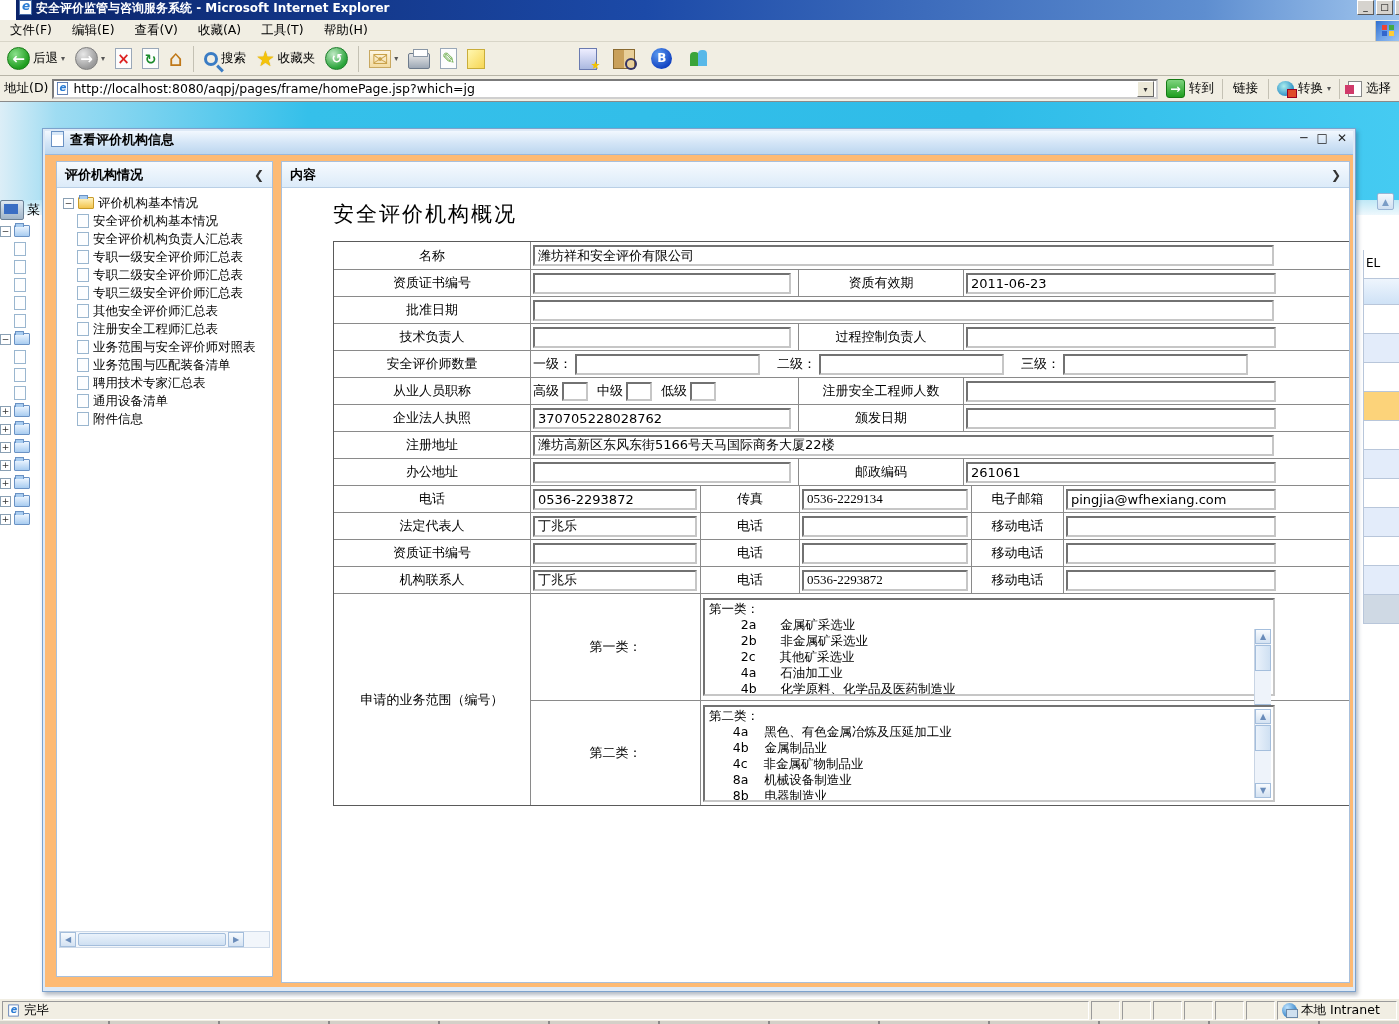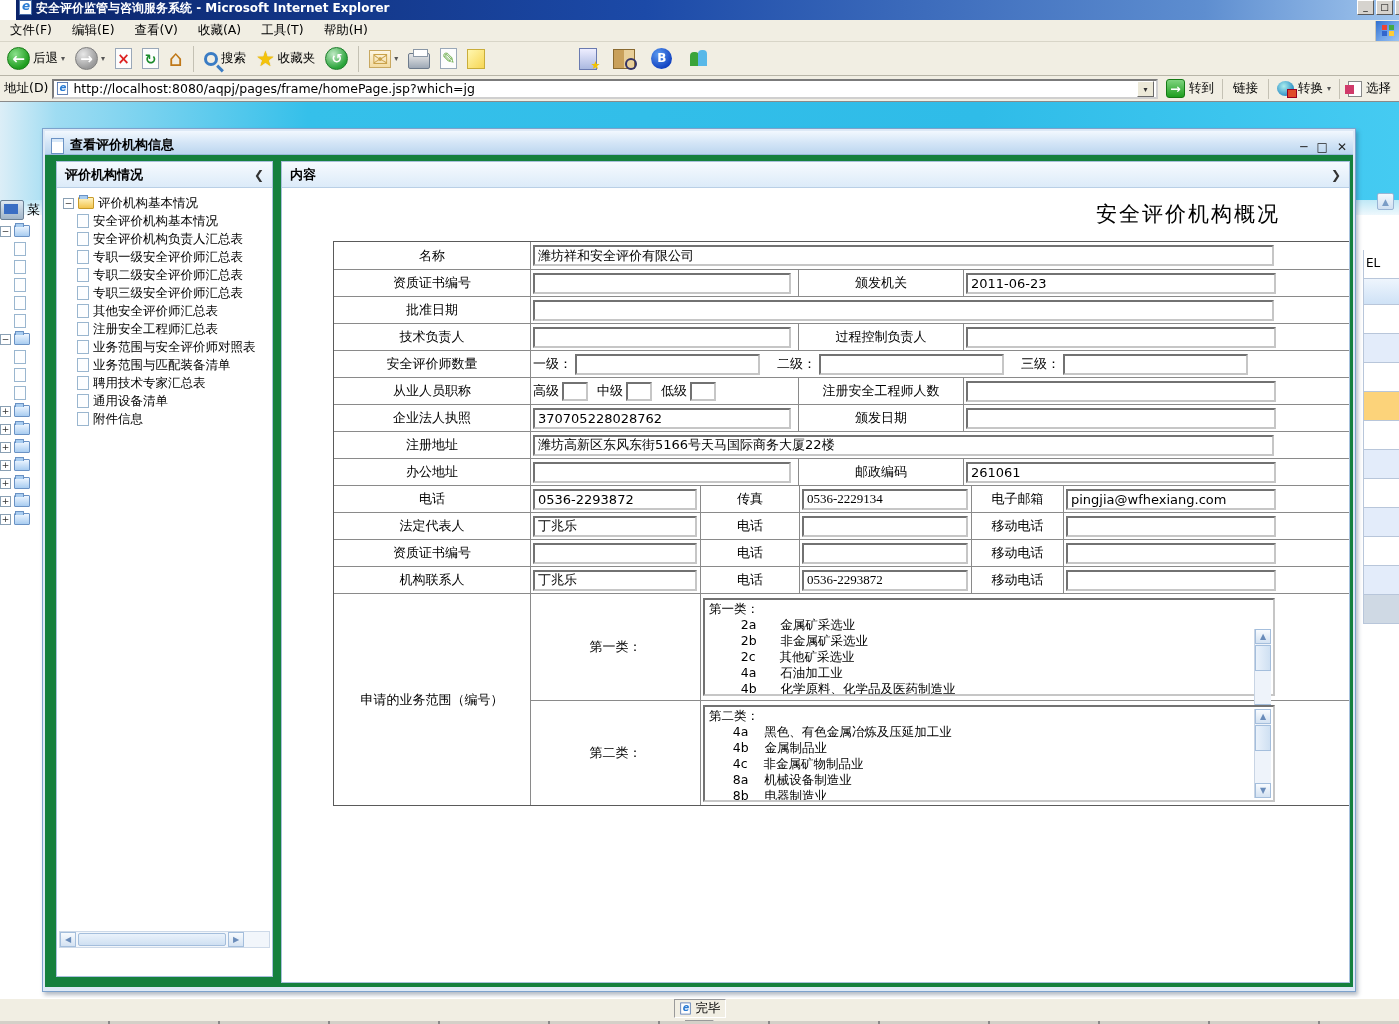--- a/index.html
+++ b/index.html
@@ -81,44 +81,44 @@
   .indent1 { margin-left:14px; }
 
   .bg-right { position:absolute; right:0; top:91px; width:39px; }
   .scrollup-bg { position:absolute; right:5px; top:0; width:17px; height:17px; background:linear-gradient(#f4f8fd,#cfe0f2); border:1px solid #9ab4d4; color:#7a9cc6; font-size:9px; text-align:center; line-height:16px; border-radius:2px; }
   .bg-cells { position:absolute; right:0; top:57px; width:36px; border-left:1px solid #b8c6da; }
   .bg-cell { height:29px; border-bottom:1px solid #b8c6da; font-size:12px; padding:6px 0 0 2px; }
   .bg-cell.hdr { background:linear-gradient(#eef5fd,#cfe2f6); height:26px; }
 
   
   .modal { position:absolute; left:42px; top:26px; width:1314px; height:864px; background:#dde9f6; border:1px solid #7da2cc; box-shadow:2px 3px 4px rgba(40,60,90,.35); padding:2px; }
-  .m-titlebar { height:24px; background:linear-gradient(180deg,#f2f8fe 0%,#d2e4f6 55%,#bcd6ef 100%); border-bottom:1px solid #9ab8dc; display:flex; align-items:flex-end; padding:0 6px; gap:6px; }
+  .m-titlebar { height:24px; background:linear-gradient(180deg,#f2f8fe 0%,#d2e4f6 55%,#bcd6ef 100%); border-bottom:1px solid #9ab8dc; display:flex; align-items:flex-start; padding:0 6px; gap:6px; }
   .m-doc { width:13px; height:16px; background:#fff; border:1px solid #6a92c4; box-shadow:inset 0 3px 0 #d8e8f8; }
   .m-title { font-weight:bold; font-size:13px; }
   .m-ctrl { margin-left:auto; display:flex; gap:9px; font-size:12px; color:#222; font-weight:bold; }
   .m-ctrl span { line-height:14px; }
-  .m-body { position:relative; height:832px; background:#15803d; }
+  .m-body { position:relative; height:832px; background:#fdba74; }
 
   .panel-hdr { height:26px; background:linear-gradient(180deg,#f6fafe,#dcebf9); border-bottom:1px solid #b9cfe6; display:flex; align-items:center; padding:0 8px; font-weight:bold; font-size:13px; }
   .left-panel { position:absolute; left:11px; top:6px; width:217px; height:816px; background:#fff; border:1px solid #a8c0dc; }
   .chev { margin-left:auto; font-weight:bold; font-size:12px; color:#333; }
 
   .tree { padding:6px 0 0 6px; font-size:12.5px; }
   .tree-row { display:flex; align-items:center; height:18px; gap:4px; white-space:nowrap; }
   .tree-children { margin-left:14px; }
   .hscroll { position:absolute; left:2px; bottom:28px; width:211px; height:17px; display:flex; align-items:center; background:#f2f6fb; border:1px solid #cdd9e8; }
   .harrow { width:16px; height:15px; background:linear-gradient(#f8fbfe,#d4e2f2); border:1px solid #a4bedc; color:#6a8cba; font-size:8px; text-align:center; line-height:14px; }
   .hthumb { height:13px; width:148px; margin:0 2px; background:linear-gradient(#eaf2fb,#cfe0f2); border:1px solid #a4bedc; border-radius:2px; }
 
   .right-panel { position:absolute; left:236px; top:6px; width:1069px; height:822px; background:#fff; border:1px solid #a8c0dc; }
   .rp-content { position:relative; height:794px; overflow:hidden; }
 
   
   .form-wrap { margin:12px 0 0 51px; width:947px; }
-  .form-title { text-align:right; font-size:21px; letter-spacing:2px; margin-bottom:13px; }
+  .form-title { text-align:left; font-size:21px; letter-spacing:2px; margin-bottom:13px; }
   .ftable { width:1092px; border:1px solid #5a5a5a; }
   .r { display:flex; min-height:27px; align-items:stretch; }
   .r + .r { border-top:1px solid #8a8a8a; }
   .c { border-right:1px solid #8a8a8a; display:flex; align-items:center; }
   .c:last-child { border-right:none; flex:1; }
   .lc { justify-content:center; text-align:center; font-size:13px; }
   .ic { padding:1px 2px; gap:3px; }
   .w197{width:197px;flex:0 0 197px;} .w268{width:268px;flex:0 0 268px;} .w165{width:165px;flex:0 0 165px;}
   .w170{width:170px;flex:0 0 170px;} .w99{width:99px;flex:0 0 99px;} .w172{width:172px;flex:0 0 172px;} .w92{width:92px;flex:0 0 92px;}
   .tb { background:#fff; border:2px inset #c6c6c6; height:21px; font-size:13px; padding:0 3px; font-family:inherit; color:#000; }
@@ -138,21 +138,21 @@
   .scrollbox { position:relative; width:572px; height:98px; background:#fff; border:2px inset #c6c6c6; overflow:hidden; white-space:pre; font-size:12.5px; line-height:16px; padding:1px 22px 0 4px; }
   .vscroll { position:absolute; right:2px; top:2px; bottom:2px; width:17px; background:#eef3fa; border-left:1px solid #c8d4e4; }
   .varrow { position:absolute; left:0; width:16px; height:15px; background:linear-gradient(#f8fbfe,#d4e2f2); border:1px solid #a4bedc; color:#6a8cba; font-size:8px; text-align:center; line-height:14px; }
   .varrow.up { top:0; } .varrow.dn { bottom:0; }
   .vthumb { position:absolute; left:0; top:16px; width:16px; height:26px; background:linear-gradient(90deg,#eaf2fb,#cfe0f2); border:1px solid #a4bedc; }
 
   .close-row { text-align:center; margin-top:5px; }
   .btn { display:inline-block; background:#ece9d8; border:2px outset #fffefa; box-shadow:0 0 0 1px #858585; padding:2px 9px 3px; font-size:13px; font-family:inherit; }
 
   
-  .statusbar { position:absolute; left:0; top:998px; width:1399px; height:23px; background:#f1eee3; border-top:1px solid #fff; display:flex; align-items:center; padding:0 2px; gap:2px;flex-direction:column; }
+  .statusbar { position:absolute; left:0; top:998px; width:1399px; height:23px; background:#f1eee3; border-top:1px solid #fff; display:flex; align-items:center; padding:0 2px; gap:2px; }
   .sb-pane { height:19px; border:1px solid; border-color:#9a9a9a #fff #fff #9a9a9a; display:flex; align-items:center; padding:0 4px; gap:4px; font-size:12.5px; }
   .sb-main { flex:1; }
   .sb-small { width:29px; }
   .sb-zone { width:120px; }
   .globe { width:15px; height:15px; border-radius:50%; background:radial-gradient(circle at 35% 30%,#bfe4ff,#2a7cc4 75%); position:relative; }
   .globe::after { content:""; position:absolute; left:4px; top:6px; width:10px; height:7px; background:#cfe0ef; border:1px solid #6a88a8; }
   .taskbar-sliver { position:absolute; left:0; top:1021px; width:1399px; height:3px; background:repeating-linear-gradient(90deg,#d4d0c8 0 108px,#8a8a8a 108px 110px); }
 </style>
 </head>
 <body>
@@ -451,21 +451,21 @@
                 <div class="c ic">
                     <input class="tb full" value="潍坊祥和安全评价有限公司" style="">
                   </div>
               </div>
 
               <div class="r">
                 <div class="c lc w197">资质证书编号</div>
                 <div class="c ic w268">
                     <input class="tb a1" value="" style="">
                   </div>
-                <div class="c lc w165">颁发机关</div>
+                <div class="c lc w165">资质有效期</div>
                 <div class="c ic">
                     <input class="tb a2" value="2011-06-23" style="">
                   </div>
               </div>
 
               <div class="r">
                 <div class="c lc w197">批准日期</div>
                 <div class="c ic">
                     <input class="tb full" value="" style="">
                   </div>

